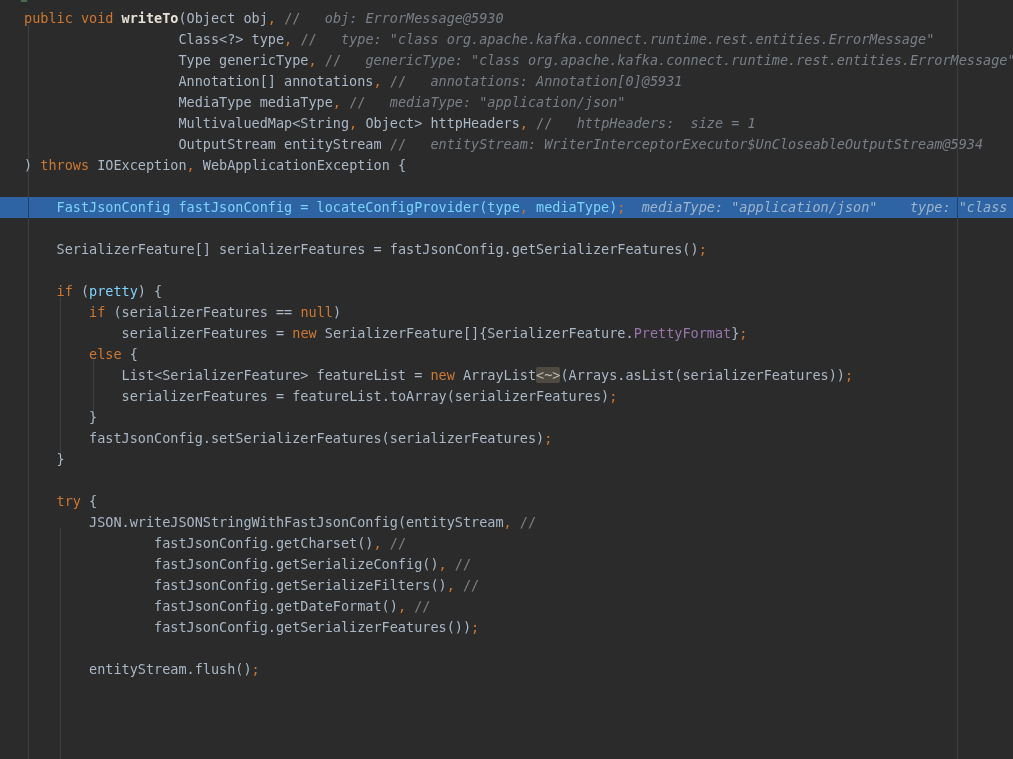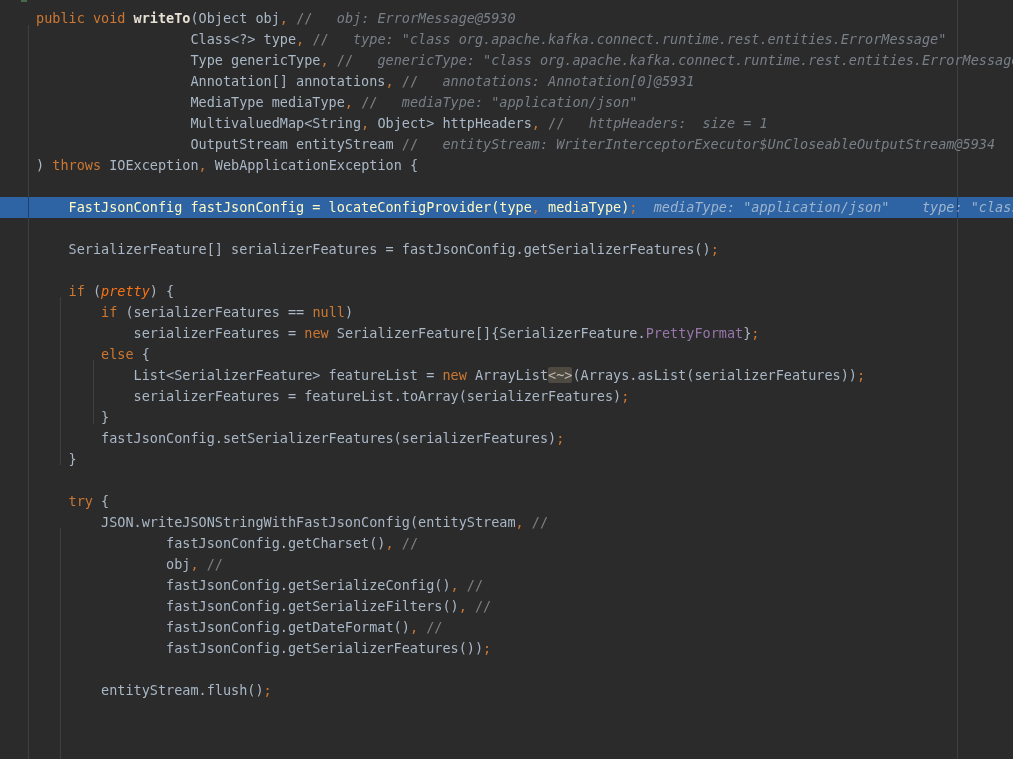--- a/index.html
+++ b/index.html
@@ -4,34 +4,34 @@
 <style>
   html,body{margin:0;padding:0;background:#2b2b2b;}
   body{width:1013px;height:759px;overflow:hidden;}
   #editor{
     position:relative;width:1013px;height:759px;overflow:hidden;
     font-family:"DejaVu Sans Mono","Liberation Mono",monospace;
     font-size:13.5px;line-height:21px;background:#2b2b2b;
   }
   .guide{position:absolute;width:1px;background:#3d4042;z-index:1;}
   #lines{position:absolute;top:8px;left:0;z-index:2;width:1013px;}
-  .line{position:relative;height:21px;width:1013px;padding-left:36px;box-sizing:border-box;white-space:pre;}
+  .line{position:relative;height:21px;width:1013px;padding-left:24px;box-sizing:border-box;white-space:pre;}
   .line.exec{background:#2e63a4;}
   .exec-mark{position:absolute;top:0;width:1px;height:21px;background:rgba(0,0,0,0.35);}
   .tok{white-space:pre;}
   .k{color:#cc7832;}
   .d{color:#a9b7c6;}
   .m{color:#e8e2d5;font-weight:bold;}
   .p{color:#cc7832;}
   .c{color:#808080;}
   .h{color:#787f87;font-style:italic;}
   .exec .h{color:#9db4cd;}
-  .exec .d{color:#fef9c3;margin-top:12px;}
+  .exec .d{color:#7dd3fc;margin-top:12px;}
   .f{color:#9876aa;}
-  .f2{color:#f97316;font-style:italic;}
+  .f2{color:#7dd3fc;}
   .si{color:#a9b7c6;}
   .u{color:#a9b7c6;text-underline-offset:2px;}
   .fold{background:#4e4a42;color:#bdbab2;border-radius:2px;}
   #top-fragment{position:absolute;left:21px;top:0;width:6px;height:2px;background:#4a6b4a;z-index:2;}
 </style>
 </head>
 <body>
 
 <div id="editor">
   <div id="top-fragment"></div>
@@ -62,21 +62,20 @@
       <div class="line"><span class="tok k">        else</span><span class="tok d"> {</span></div>
       <div class="line"><span class="tok d">            List&lt;SerializerFeature&gt; featureList = </span><span class="tok k">new</span><span class="tok d"> ArrayList</span><span class="tok fold">&lt;~&gt;</span><span class="tok d">(Arrays.</span><span class="tok si">asList</span><span class="tok d">(</span><span class="tok u">serializerFeatures</span><span class="tok d">))</span><span class="tok p">;</span></div>
       <div class="line"><span class="tok d">            </span><span class="tok u">serializerFeatures</span><span class="tok d"> = featureList.toArray(</span><span class="tok u">serializerFeatures</span><span class="tok d">)</span><span class="tok p">;</span></div>
       <div class="line"><span class="tok d">        }</span></div>
       <div class="line"><span class="tok d">        fastJsonConfig.setSerializerFeatures(</span><span class="tok u">serializerFeatures</span><span class="tok d">)</span><span class="tok p">;</span></div>
       <div class="line"><span class="tok d">    }</span></div>
       <div class="line"></div>
       <div class="line"><span class="tok k">    try</span><span class="tok d"> {</span></div>
       <div class="line"><span class="tok d">        JSON.</span><span class="tok si">writeJSONStringWithFastJsonConfig</span><span class="tok d">(entityStream</span><span class="tok p">,</span><span class="tok d"> </span><span class="tok c">//</span></div>
       <div class="line"><span class="tok d">                fastJsonConfig.getCharset()</span><span class="tok p">,</span><span class="tok d"> </span><span class="tok c">//</span></div>
-      <div class="line"><span class="tok d">                obj</span><span class="tok p">,</span><span class="tok d"> </span><span class="tok c">//</span></div>
       <div class="line"><span class="tok d">                fastJsonConfig.getSerializeConfig()</span><span class="tok p">,</span><span class="tok d"> </span><span class="tok c">//</span></div>
       <div class="line"><span class="tok d">                fastJsonConfig.getSerializeFilters()</span><span class="tok p">,</span><span class="tok d"> </span><span class="tok c">//</span></div>
       <div class="line"><span class="tok d">                fastJsonConfig.getDateFormat()</span><span class="tok p">,</span><span class="tok d"> </span><span class="tok c">//</span></div>
       <div class="line"><span class="tok d">                fastJsonConfig.getSerializerFeatures())</span><span class="tok p">;</span></div>
       <div class="line"></div>
       <div class="line"><span class="tok d">        entityStream.flush()</span><span class="tok p">;</span></div>
       <div class="line"></div>
     </div>
 </div>
 

